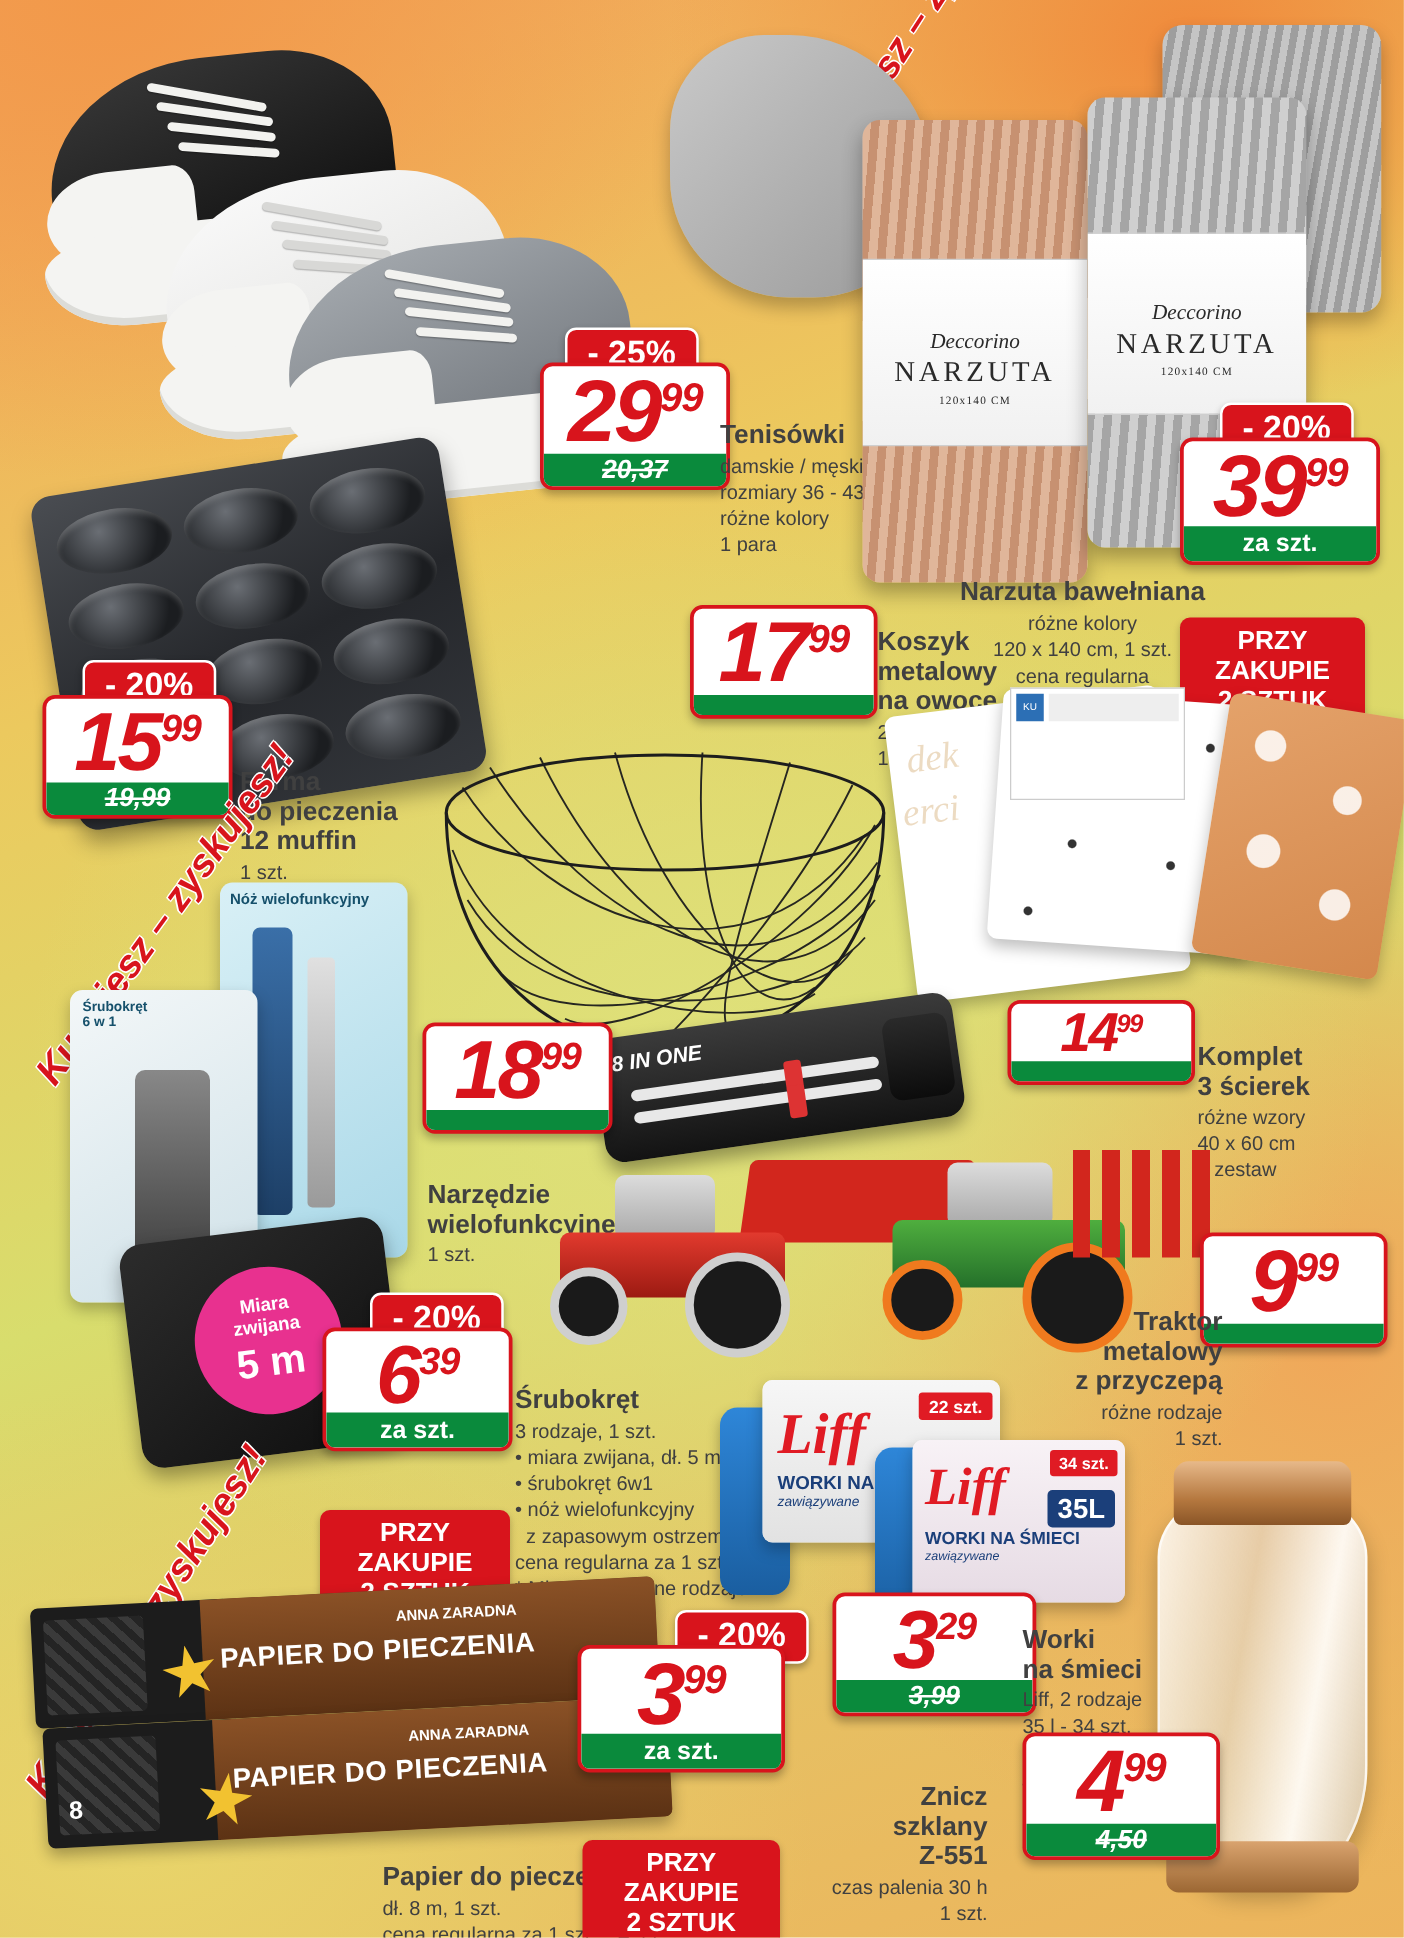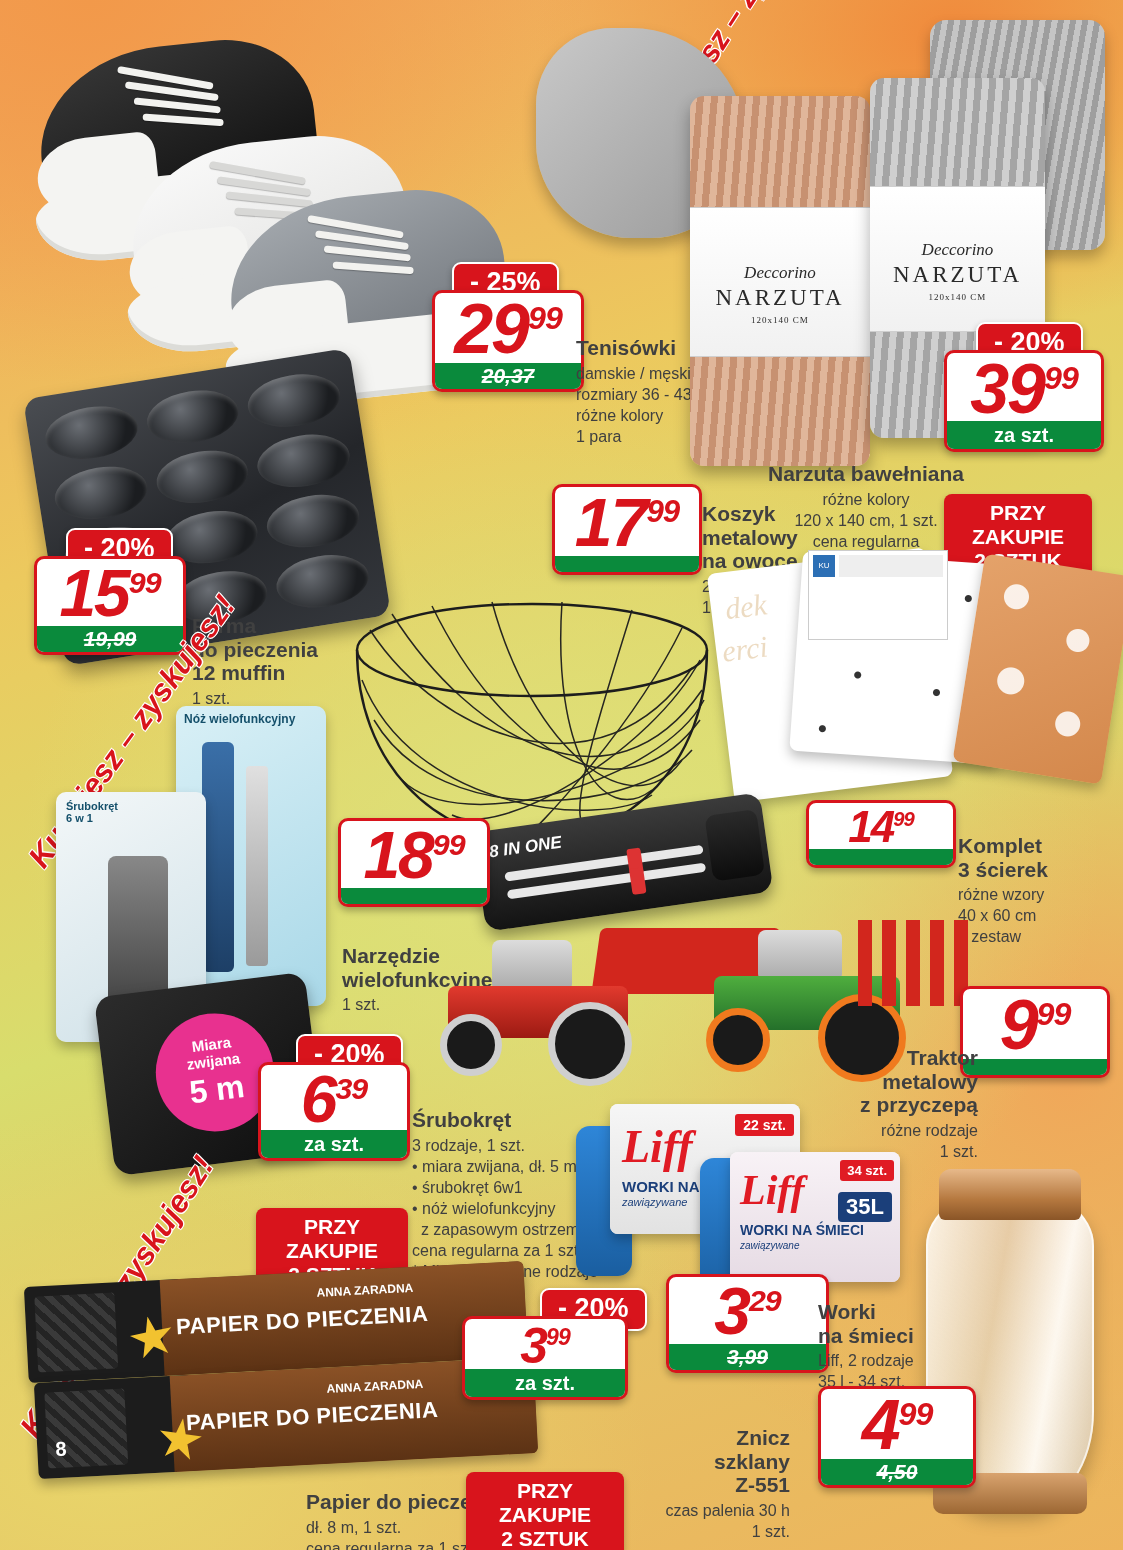--- a/index.html
+++ b/index.html
@@ -537,21 +537,21 @@
       <div style="position:absolute;left:10px;top:10px;width:80px;height:76px;background:repeating-linear-gradient(45deg,#3a3a3a 0 6px,#242424 6px 12px);border-radius:4px;"></div>
       <div style="position:absolute;left:18px;top:56px;color:#fff;font-weight:bold;font-size:20px;">8</div>
     </div>
     <div class="star" style="left:130px;top:1316px;transform:rotate(-12deg);"></div>
     <div class="star" style="left:158px;top:1418px;transform:rotate(8deg);"></div>
   </div>
 
   <div class="badge" style="left:540px;top:1288px;">- 20%</div>
   <div class="tag" style="left:462px;top:1316px;width:166px;">
     <div class="plate">
-      <div class="price" style="font-size:50px;font-style:italic;">
+      <div class="price" style="font-size:70px;font-style:italic;">
         <span>3</span><span class="cents">99</span>
       </div>
       <div class="perpiece">za szt.</div>
     </div>
   </div>
   <div class="desc" style="left:306px;top:1490px;width:310px;">
     <div class="name">Papier do pieczenia</div>
     <div class="det">dł. 8 m, 1 szt.<br>cena regularna za 1 szt. – 4,99</div>
   </div>
   <div class="promo" style="left:466px;top:1472px;width:130px;">

